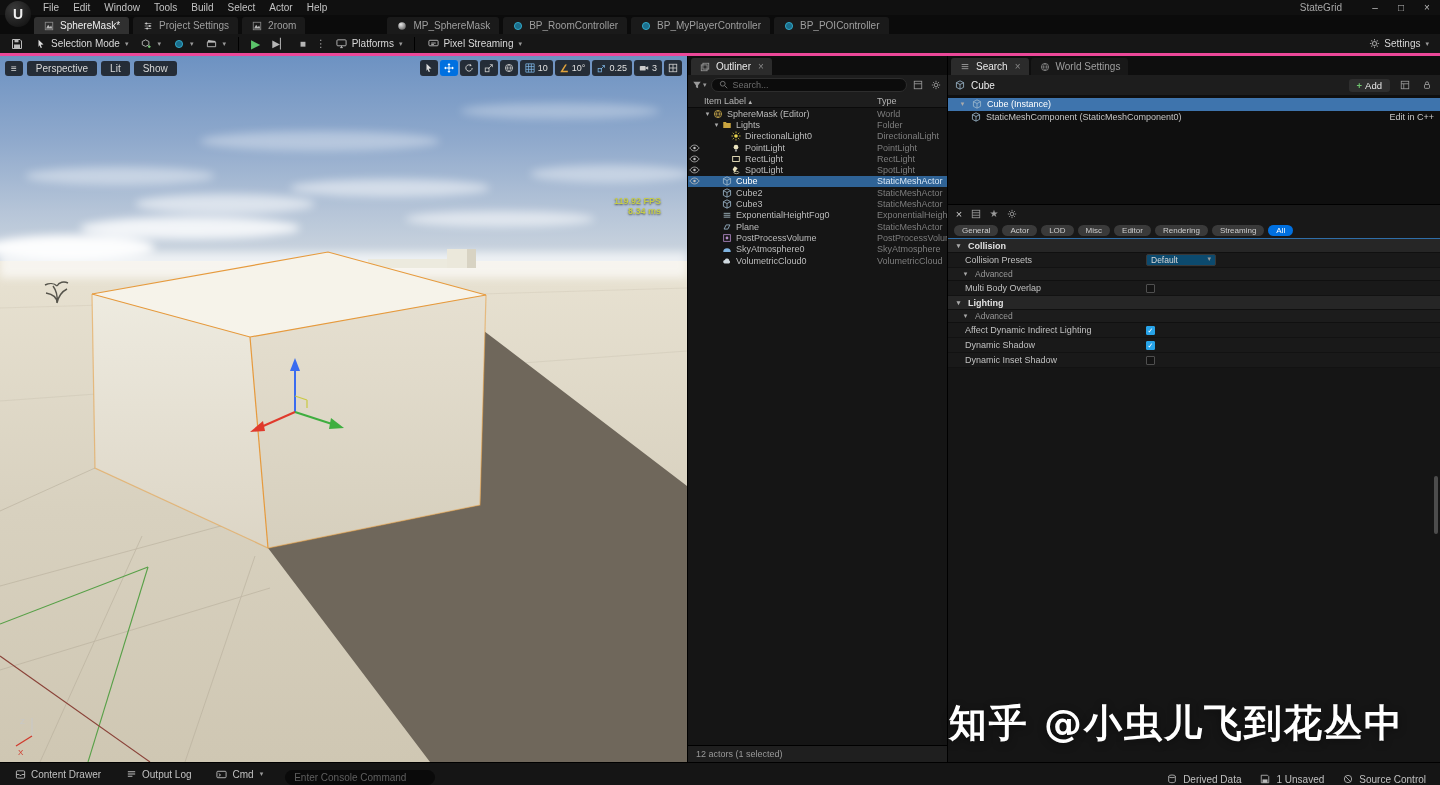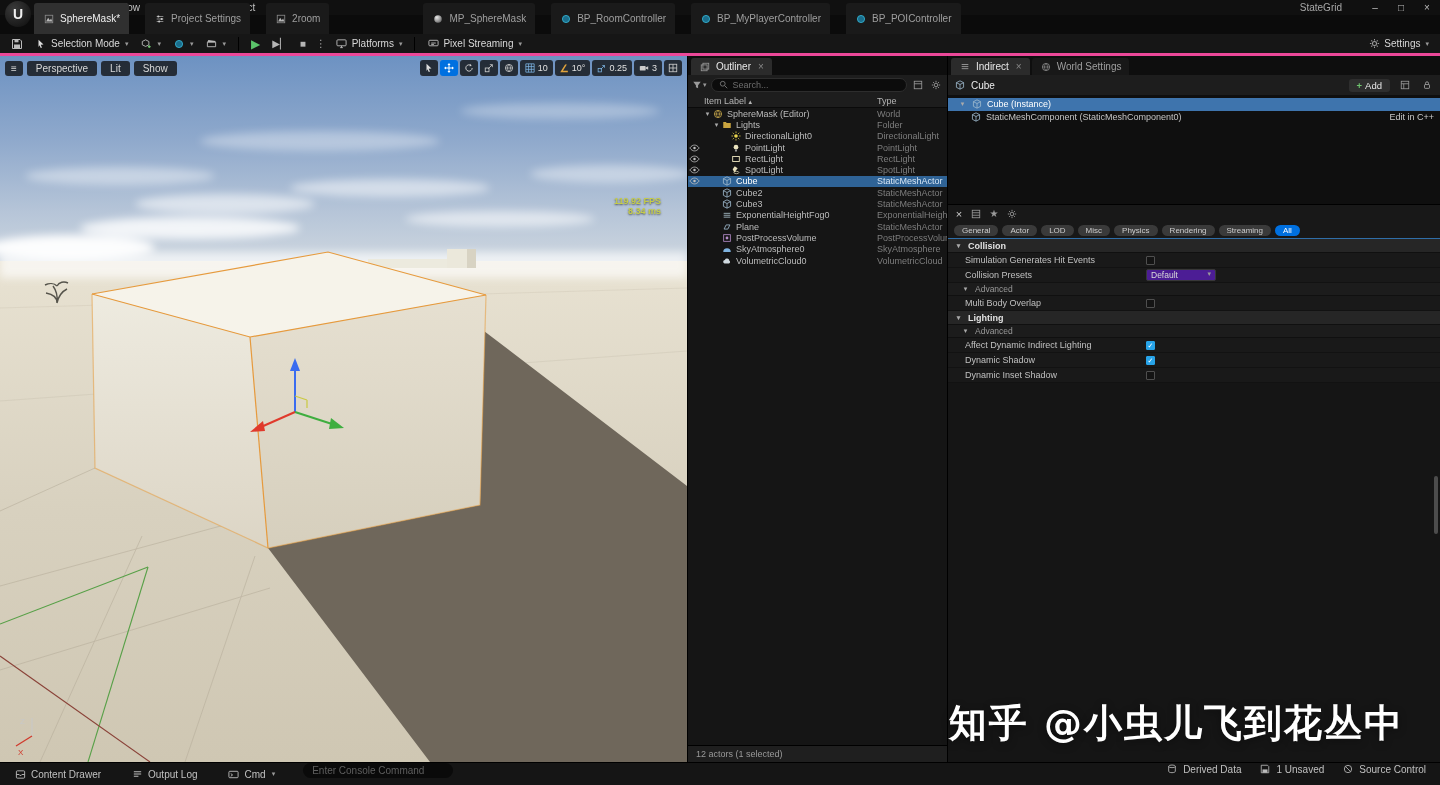--- a/index.html
+++ b/index.html
@@ -14,22 +14,22 @@
 .menubar{height:15px;display:flex;align-items:center;background:#101010;font-size:10px;
   color:#c3c3c3;padding-left:36px;}
 .menu-item{padding:0 7px;height:15px;display:flex;align-items:center;}
 .mb-right{margin-left:auto;display:flex;align-items:center;height:15px;}
 .proj{font-size:10px;color:#a8a8a8;margin-right:20px;}
 .winbtn{width:26px;height:15px;display:flex;align-items:center;justify-content:center;
   font-size:10px;color:#bbb;}
 
 
 .tabbar{height:19px;background:#0b0b0b;display:flex;align-items:flex-end;padding-left:34px;}
-.tab{height:31px;display:flex;align-items:center;gap:5px;padding:3px 9px;font-size:10px;
-  color:#9f9f9f;background:#1a1a1a;margin-right:16px;border-radius:3px 3px 0 0;white-space:nowrap;}
+.tab{height:17px;display:flex;align-items:center;gap:5px;padding:3px 9px;font-size:10px;
+  color:#9f9f9f;background:#1a1a1a;margin-right:4px;border-radius:3px 3px 0 0;white-space:nowrap;}
 .tab.active{background:#303030;color:#efefef;}
 .tab.gap{margin-left:78px;}
 .icn{display:inline-flex;align-items:center;justify-content:center;width:12px;height:12px;flex:none;}
 .icn svg{display:block;}
 
 
 .toolbar{height:22px;background:#161616;display:flex;align-items:center;padding:0 6px;gap:2px;
   font-size:10px;border-bottom:3px solid #ec4899;}
 .tbtn{display:flex;align-items:center;gap:4px;padding:2px 5px;border-radius:3px;color:#d8d8d8;}
 .car{font-size:7px;color:#9a9a9a;margin-left:1px;}
@@ -114,28 +114,28 @@
   border-bottom:1px solid #101010;font-size:9px;font-weight:bold;color:#e0e0e0;}
 .subhdr{height:13px;display:flex;align-items:center;gap:5px;padding-left:13px;background:#1c1c1c;
   border-bottom:1px solid #101010;font-size:8.5px;color:#989898;}
 .prow{height:15px;display:flex;align-items:center;background:#191919;border-bottom:1px solid #121212;
   font-size:9px;color:#c0c0c0;}
 .plabel{width:198px;padding-left:17px;flex:none;overflow:hidden;white-space:nowrap;}
 .pctl{flex:1;display:flex;align-items:center;}
 .cb{width:9px;height:9px;border:1px solid #4f4f4f;background:#141414;border-radius:1px;
   display:flex;align-items:center;justify-content:center;font-size:7px;color:#fff;line-height:1;}
 .cb.on{background:#27a3e8;border-color:#27a3e8;}
-.dd{width:70px;height:12px;background:#4c1d95;border:1px solid #383838;border-radius:2px;
+.dd{width:70px;height:12px;background:#0c4a6e;border:1px solid #383838;border-radius:2px;
   display:flex;align-items:flex-start;justify-content:space-between;padding:0 4px;font-size:8.5px;color:#d8d8d8;}
 .dfill{flex:1;background:#151515;}
 .dscroll{position:absolute;right:2px;top:420px;width:4px;height:58px;background:#4c4c4c;border-radius:2px;}
 
 
 .statusbar{position:absolute;left:0;right:0;bottom:0;height:23px;background:#151515;
-  border-top:1px solid #000;display:flex;align-items:flex-start;gap:18px;padding:0 8px;
+  border-top:1px solid #000;display:flex;align-items:flex-end;gap:12px;padding:0 8px;
   font-size:10px;color:#c0c0c0;}
 .sb-item{display:flex;align-items:center;gap:5px;padding:0 6px;height:100%;}
 .console{width:150px;height:15px;background:#0a0a0a;border-radius:8px;display:flex;
   align-items:center;padding:0 9px;font-size:10px;color:#5f5f5f;margin-left:4px;}
 .sb-right{margin-left:auto;display:flex;align-items:center;gap:6px;}
 
 
 .watermark{position:absolute;right:36px;bottom:36px;z-index:60;font-size:38px;font-weight:bold;
   color:#fff;letter-spacing:2px;text-shadow:0 2px 8px rgba(0,0,0,.4);
   font-family:"DejaVu Sans","Liberation Sans",sans-serif;}
@@ -746,21 +746,21 @@
     </div>
 
     <div class="details">
       <div class="ptabs">
         <div class="ptab active">
           <span class="icn">
               <svg viewBox="0 0 12 12" width="10" height="10">
                 <path d="M2 3h8M2 5.5h8M2 8h8" stroke="#9a9a9a" stroke-width="1.1"></path>
               </svg>
             </span>
-          <span>Indirect</span>
+          <span>Search</span>
           <span class="x">×</span>
         </div>
         <div class="ptab">
           <span class="icn">
               <svg viewBox="0 0 12 12" width="10" height="10">
                 <circle cx="6" cy="6" r="4.3" fill="none" stroke="#8a8a8a"></circle>
                 <path d="M1.7 6h8.6M6 1.7a6.5 6.5 0 0 1 0 8.6M6 1.7a6.5 6.5 0 0 0 0 8.6" fill="none" stroke="#8a8a8a" stroke-width="0.8"></path>
               </svg>
             </span>
           <span>World Settings</span>
@@ -833,37 +833,31 @@
                 <path d="M6 1v1.6M6 9.4V11M1 6h1.6M9.4 6H11M2.5 2.5l1.1 1.1M8.4 8.4l1.1 1.1M9.5 2.5 8.4 3.6M3.6 8.4 2.5 9.5"></path>
               </g>
             </svg>
           </span>
       </div>
       <div class="chips">
           <span class="chip">General</span>
           <span class="chip">Actor</span>
           <span class="chip">LOD</span>
           <span class="chip">Misc</span>
-          <span class="chip">Physics</span>
+          <span class="chip">Editor</span>
           <span class="chip">Rendering</span>
           <span class="chip">Streaming</span>
           <span class="chip active">All</span>
         </div>
       <div class="sections">
           <div class="sechdr">
             <span class="exp">▾</span>
             <span class="sectitle">Collision</span>
           </div>
           <div class="prow">
-            <div class="plabel">Simulation Generates Hit Events</div>
-            <div class="pctl">
-              <span class="cb"></span>
-            </div>
-          </div>
-          <div class="prow">
             <div class="plabel">Collision Presets</div>
             <div class="pctl">
               <span class="dd">
                 <span class="ddval">Default</span>
                 <span class="car">▾</span>
               </span>
             </div>
           </div>
           <div class="subhdr">
             <span class="exp">▾</span>

